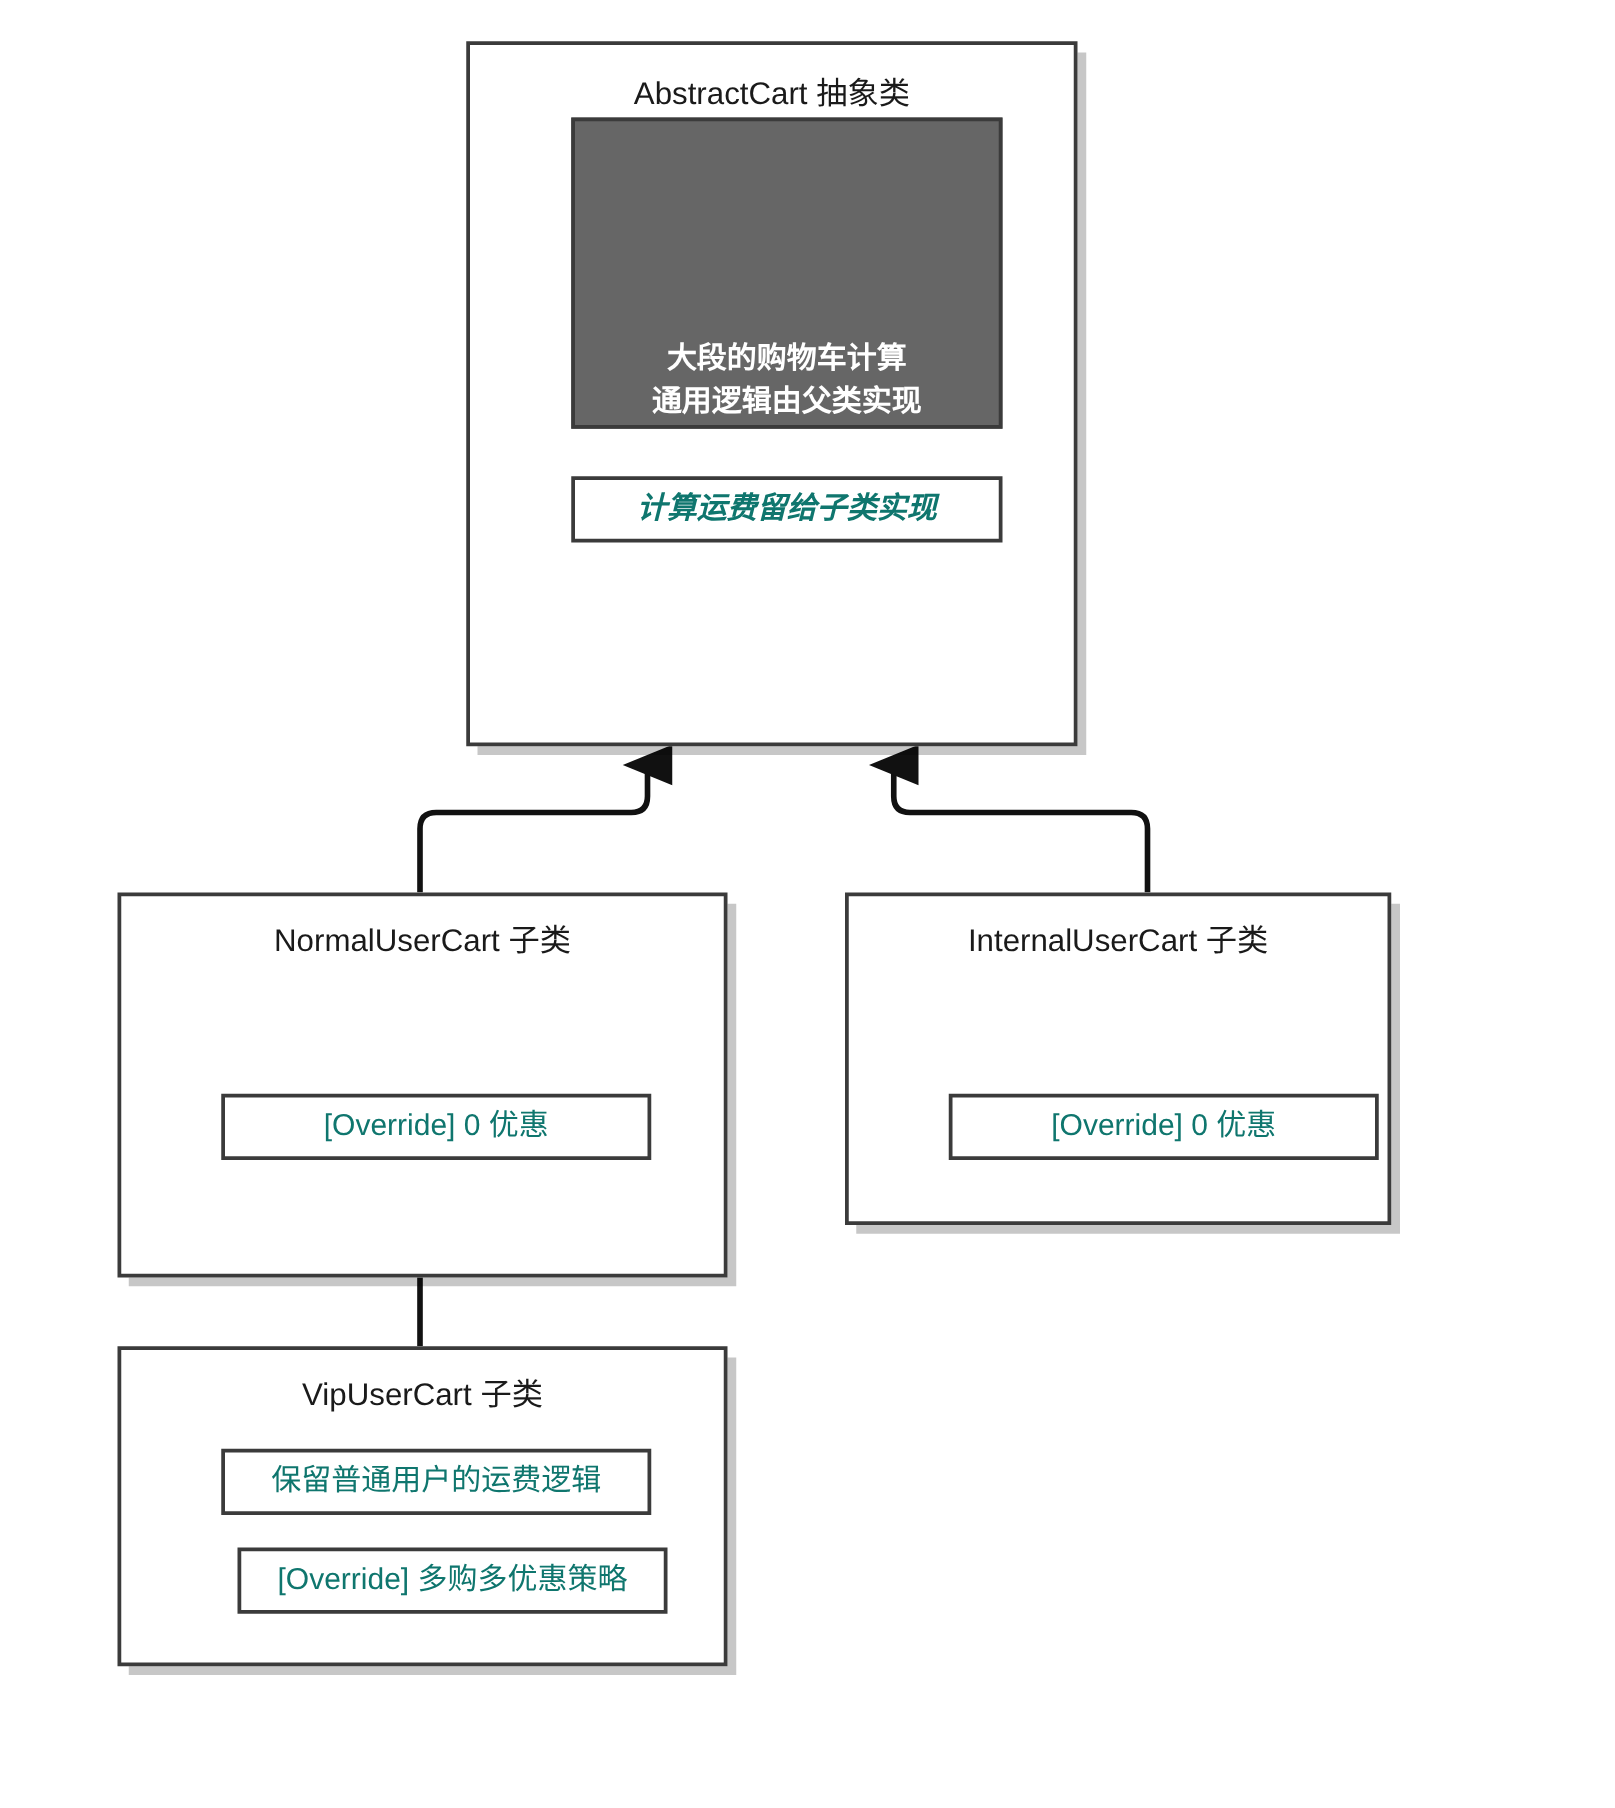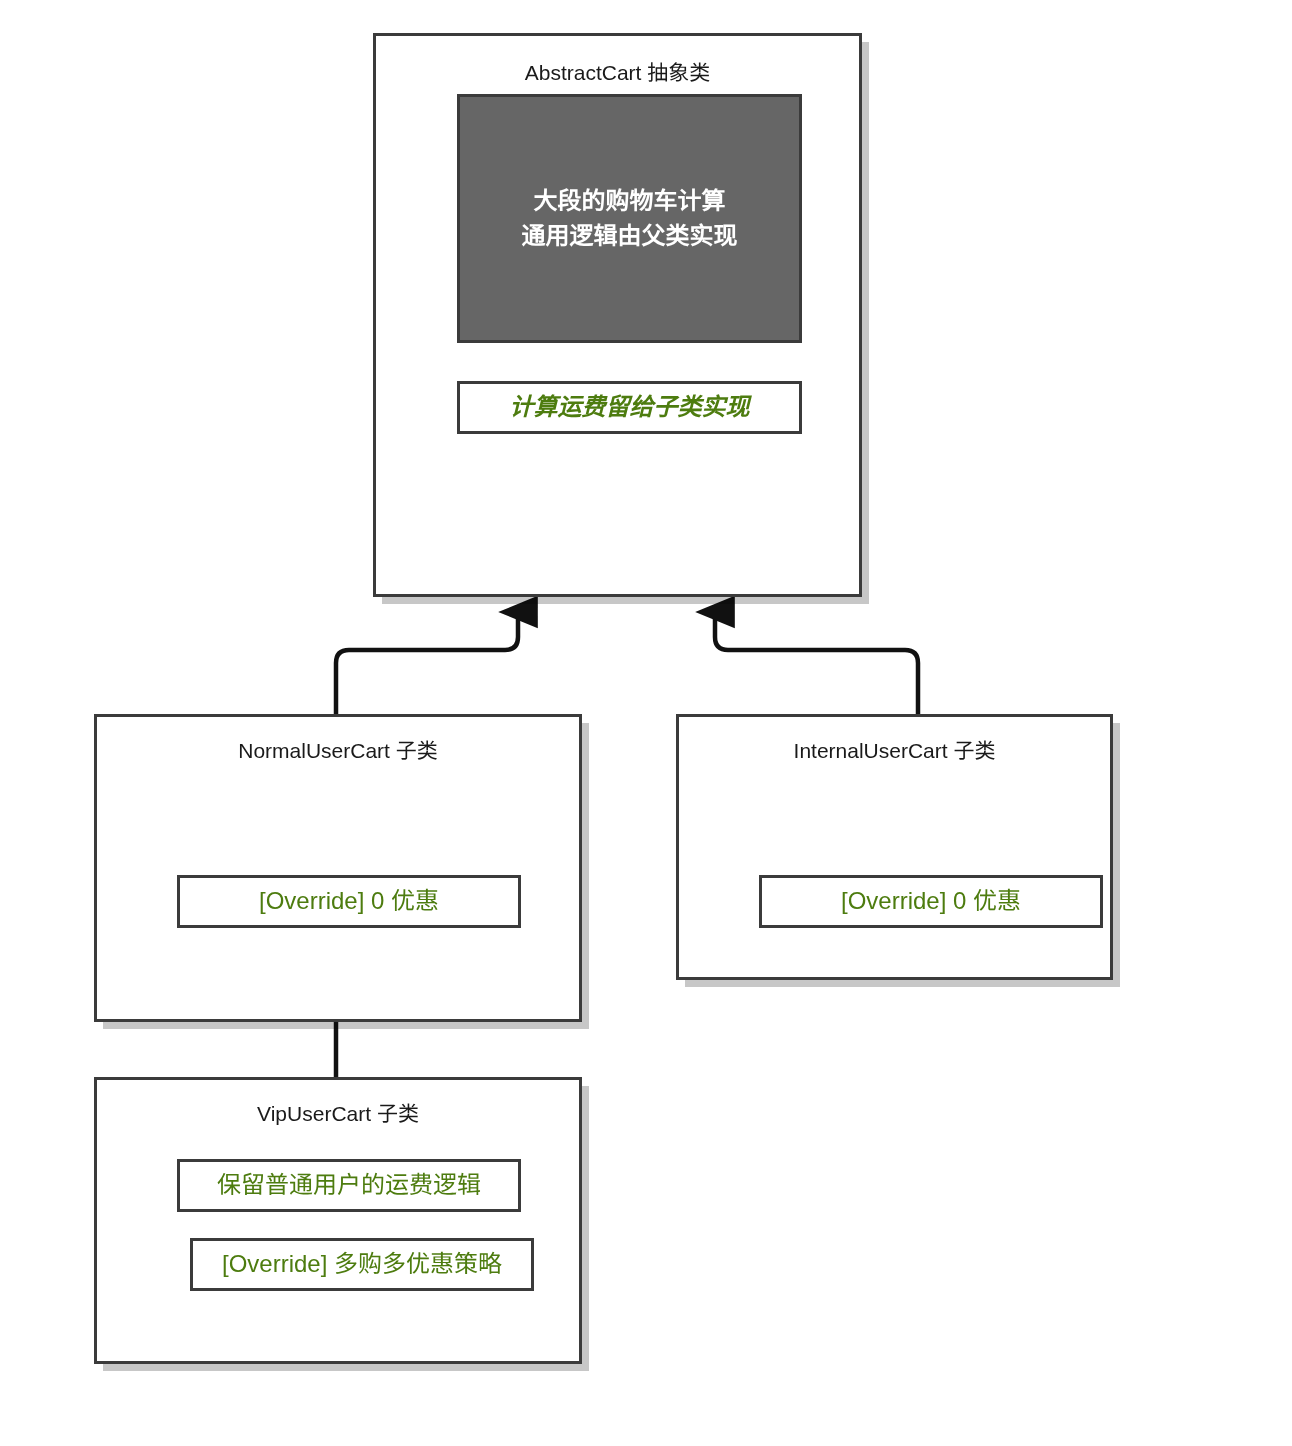--- a/index.html
+++ b/index.html
@@ -36,21 +36,21 @@
     position: absolute;
     z-index: 2;
     box-sizing: border-box;
     background: #ffffff;
     border: 3px solid #3b3b3b;
     box-shadow: 8px 8px 0 -1px rgba(0,0,0,0.22);
   }
   .class-title {
     text-align: center;
     color: #1a1a1a;
-    font-size: 21px;
+    font-size: 25px;
     line-height: 1.2;
     white-space: nowrap;
   }
 
   
   .bulk-block {
     box-sizing: border-box;
     background: #666666;
     border: 3px solid #3b3b3b;
     color: #ffffff;
@@ -61,55 +61,55 @@
     font-size: 24px;
     line-height: 1.45;
     font-weight: 600;
   }
 
   
   .member {
     box-sizing: border-box;
     background: #ffffff;
     border: 3px solid #3b3b3b;
-    color: #4d7c0f;
+    color: #0f766e;
     display: flex;
     align-items: center;
     justify-content: center;
     text-align: right;
     font-size: 24px;
     line-height: 1.2;
     white-space: nowrap;
   }
   .member.abstract {
     font-style: italic;
     font-weight: 600;
   }
 
   
   #box-abstract        { left: 373px;  top: 33px;   width: 489px; height: 564px; }
   #box-abstract .class-title { margin-top: 24px; }
-  #abstract-bulk       { position: absolute; left: 81px;  top: 58px;  width: 345px; height: 249px; }
+  #abstract-bulk       { position: absolute; left: 81px;  top: 58px;  width: 345px; height: 249px; align-items: flex-end; }
   #abstract-m0         { position: absolute; left: 81px;  top: 345px; width: 345px; height: 53px; }
   #abstract-m1         { position: absolute; left: 81px;  top: 444px; width: 345px; height: 53px; }
 
   
   #box-normal          { left: 94px;   top: 714px;  width: 488px; height: 308px; }
   #box-normal .class-title { margin-top: 21px; }
   #normal-m0           { position: absolute; left: 80px; top: 79px;  width: 344px; height: 53px; }
   #normal-m1           { position: absolute; left: 80px; top: 158px; width: 344px; height: 53px; }
 
   
   #box-internal        { left: 676px;  top: 714px;  width: 437px; height: 266px; }
   #box-internal .class-title { margin-top: 21px; }
   #internal-m0         { position: absolute; left: 80px; top: 79px;  width: 344px; height: 53px; }
   #internal-m1         { position: absolute; left: 80px; top: 158px; width: 344px; height: 53px; }
 
   
-  #box-vip             { left: 94px;   top: 1077px; width: 488px; height: 287px; }
+  #box-vip             { left: 94px;   top: 1077px; width: 488px; height: 256px; }
   #box-vip .class-title { margin-top: 21px; }
   #vip-m0              { position: absolute; left: 80px; top: 79px;  width: 344px; height: 53px; }
   #vip-m1              { position: absolute; left: 93px; top: 158px; width: 344px; height: 53px; }
 </style>
 </head>
 <body>
 
 <div id="canvas">
 
   <svg id="edges" viewBox="0 0 1292 1446" width="1292" height="1446" xmlns="http://www.w3.org/2000/svg">

